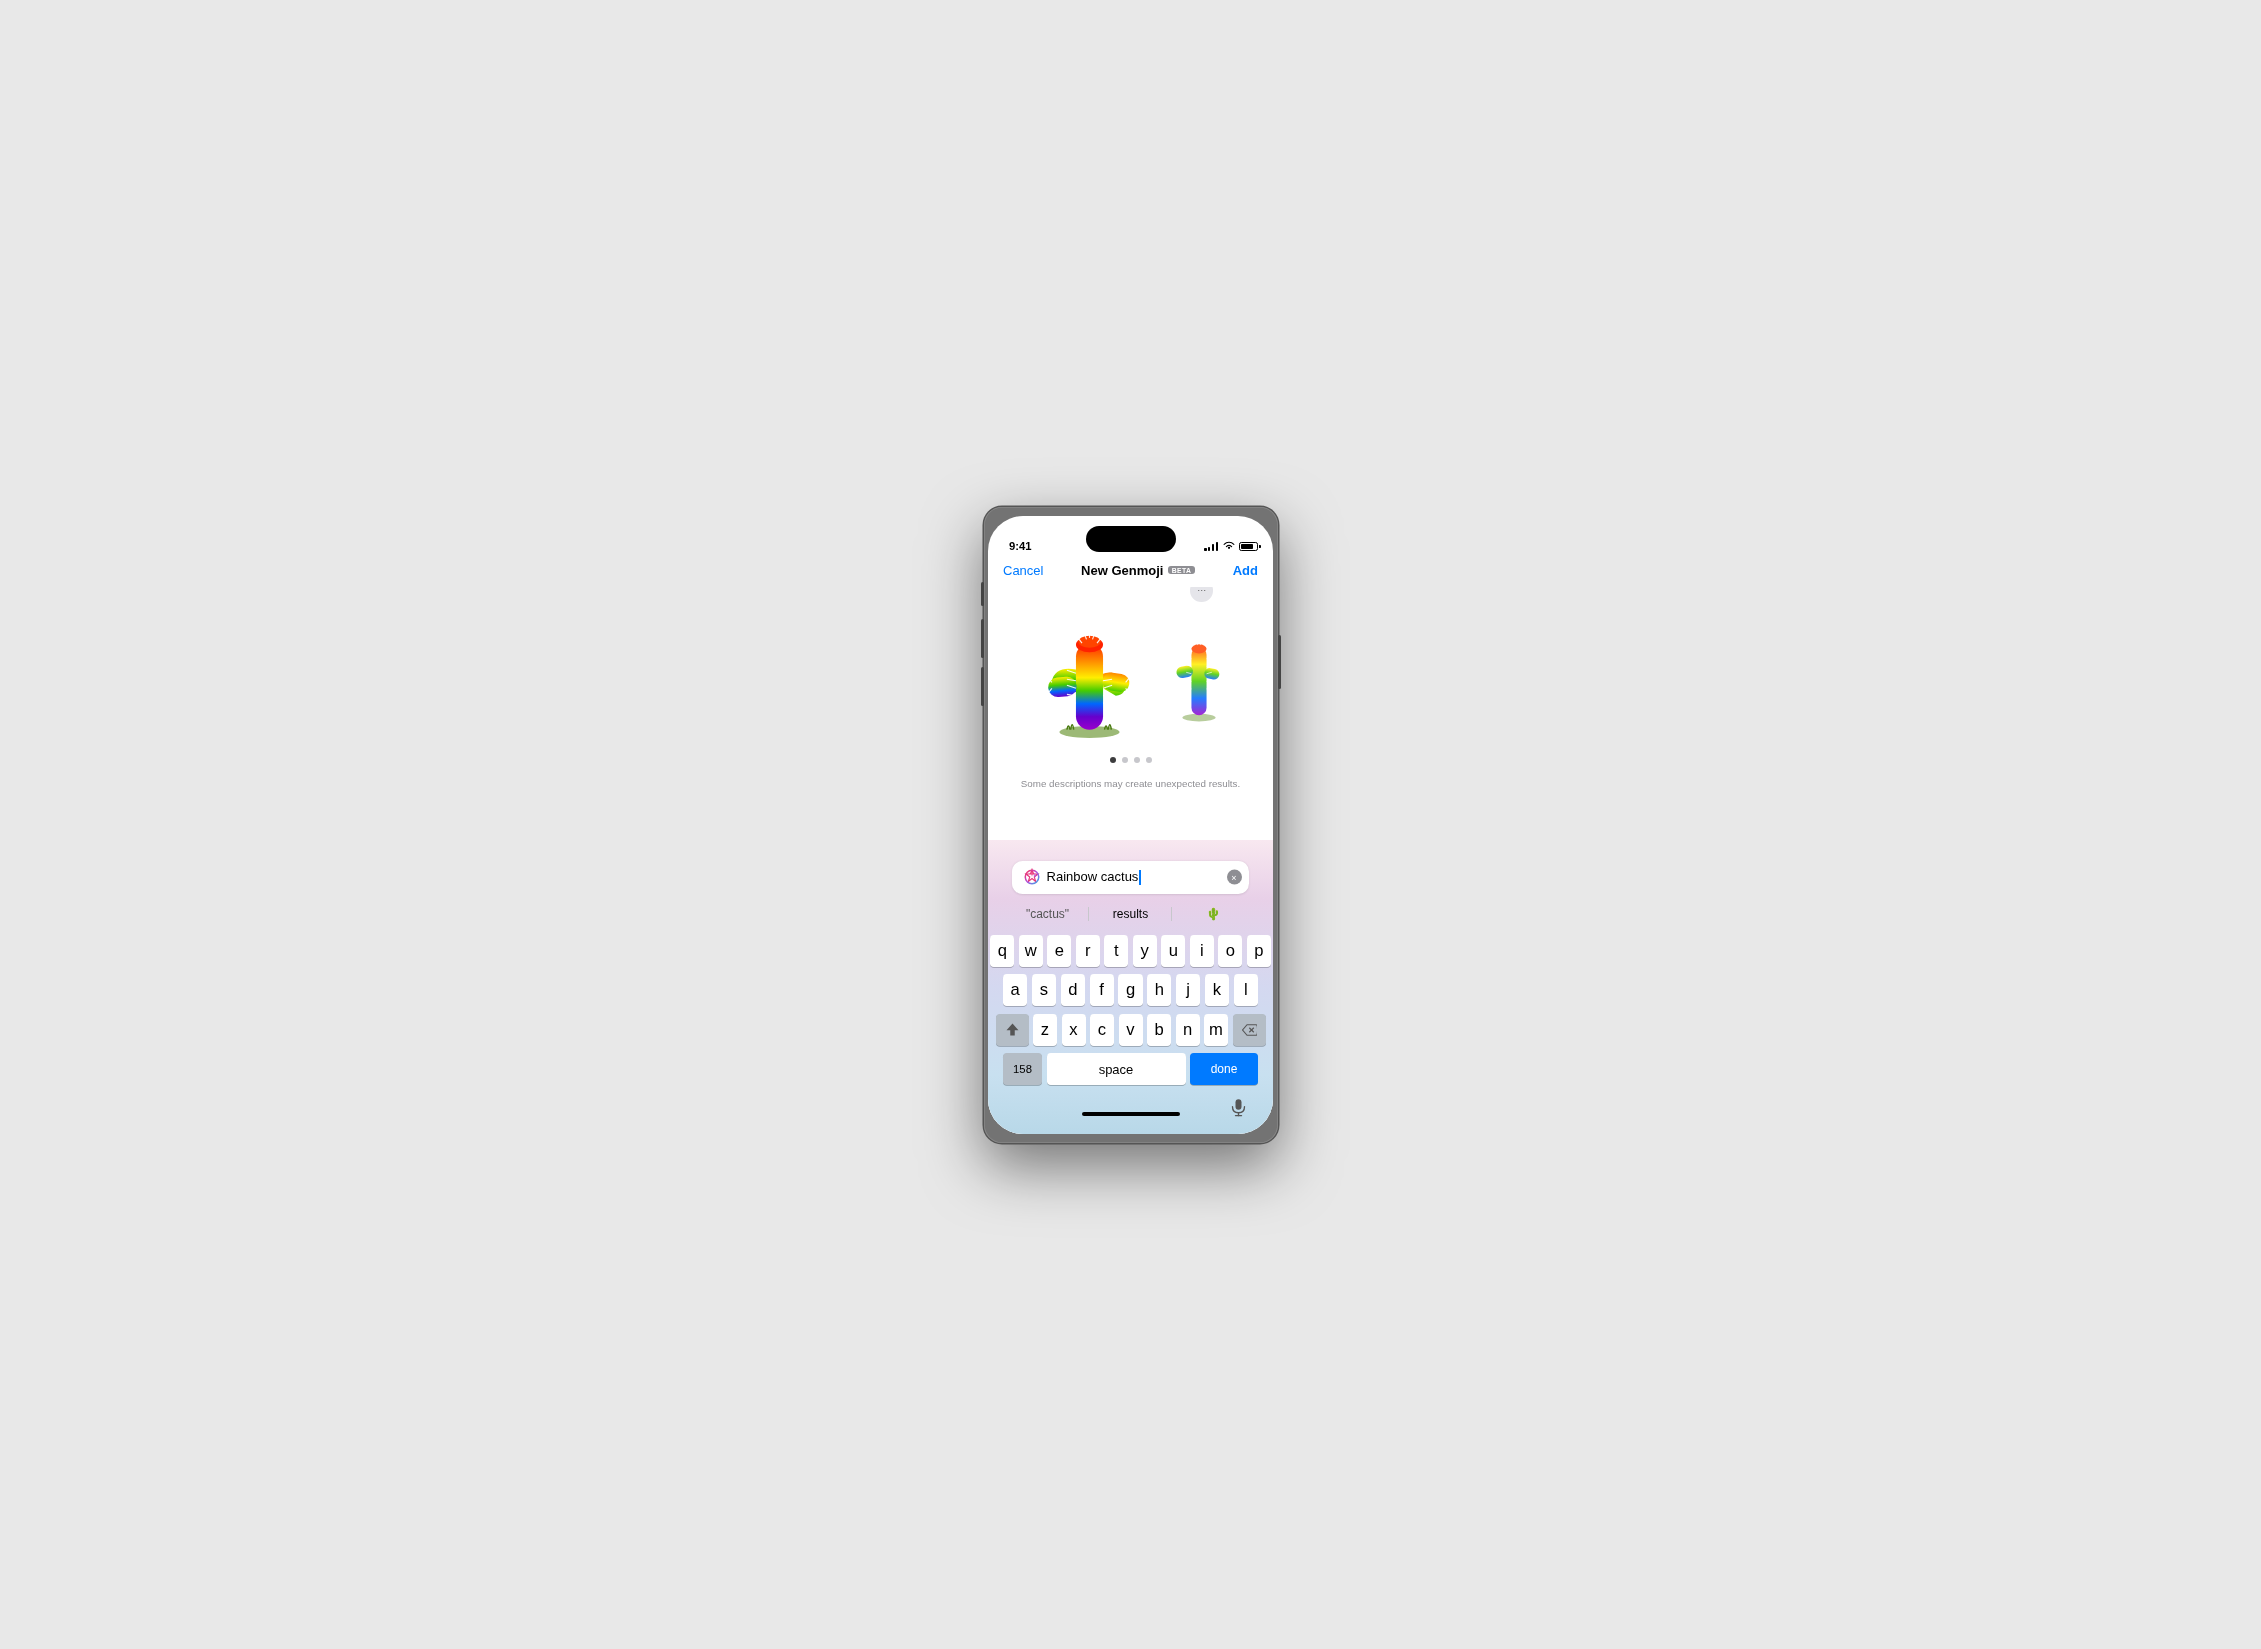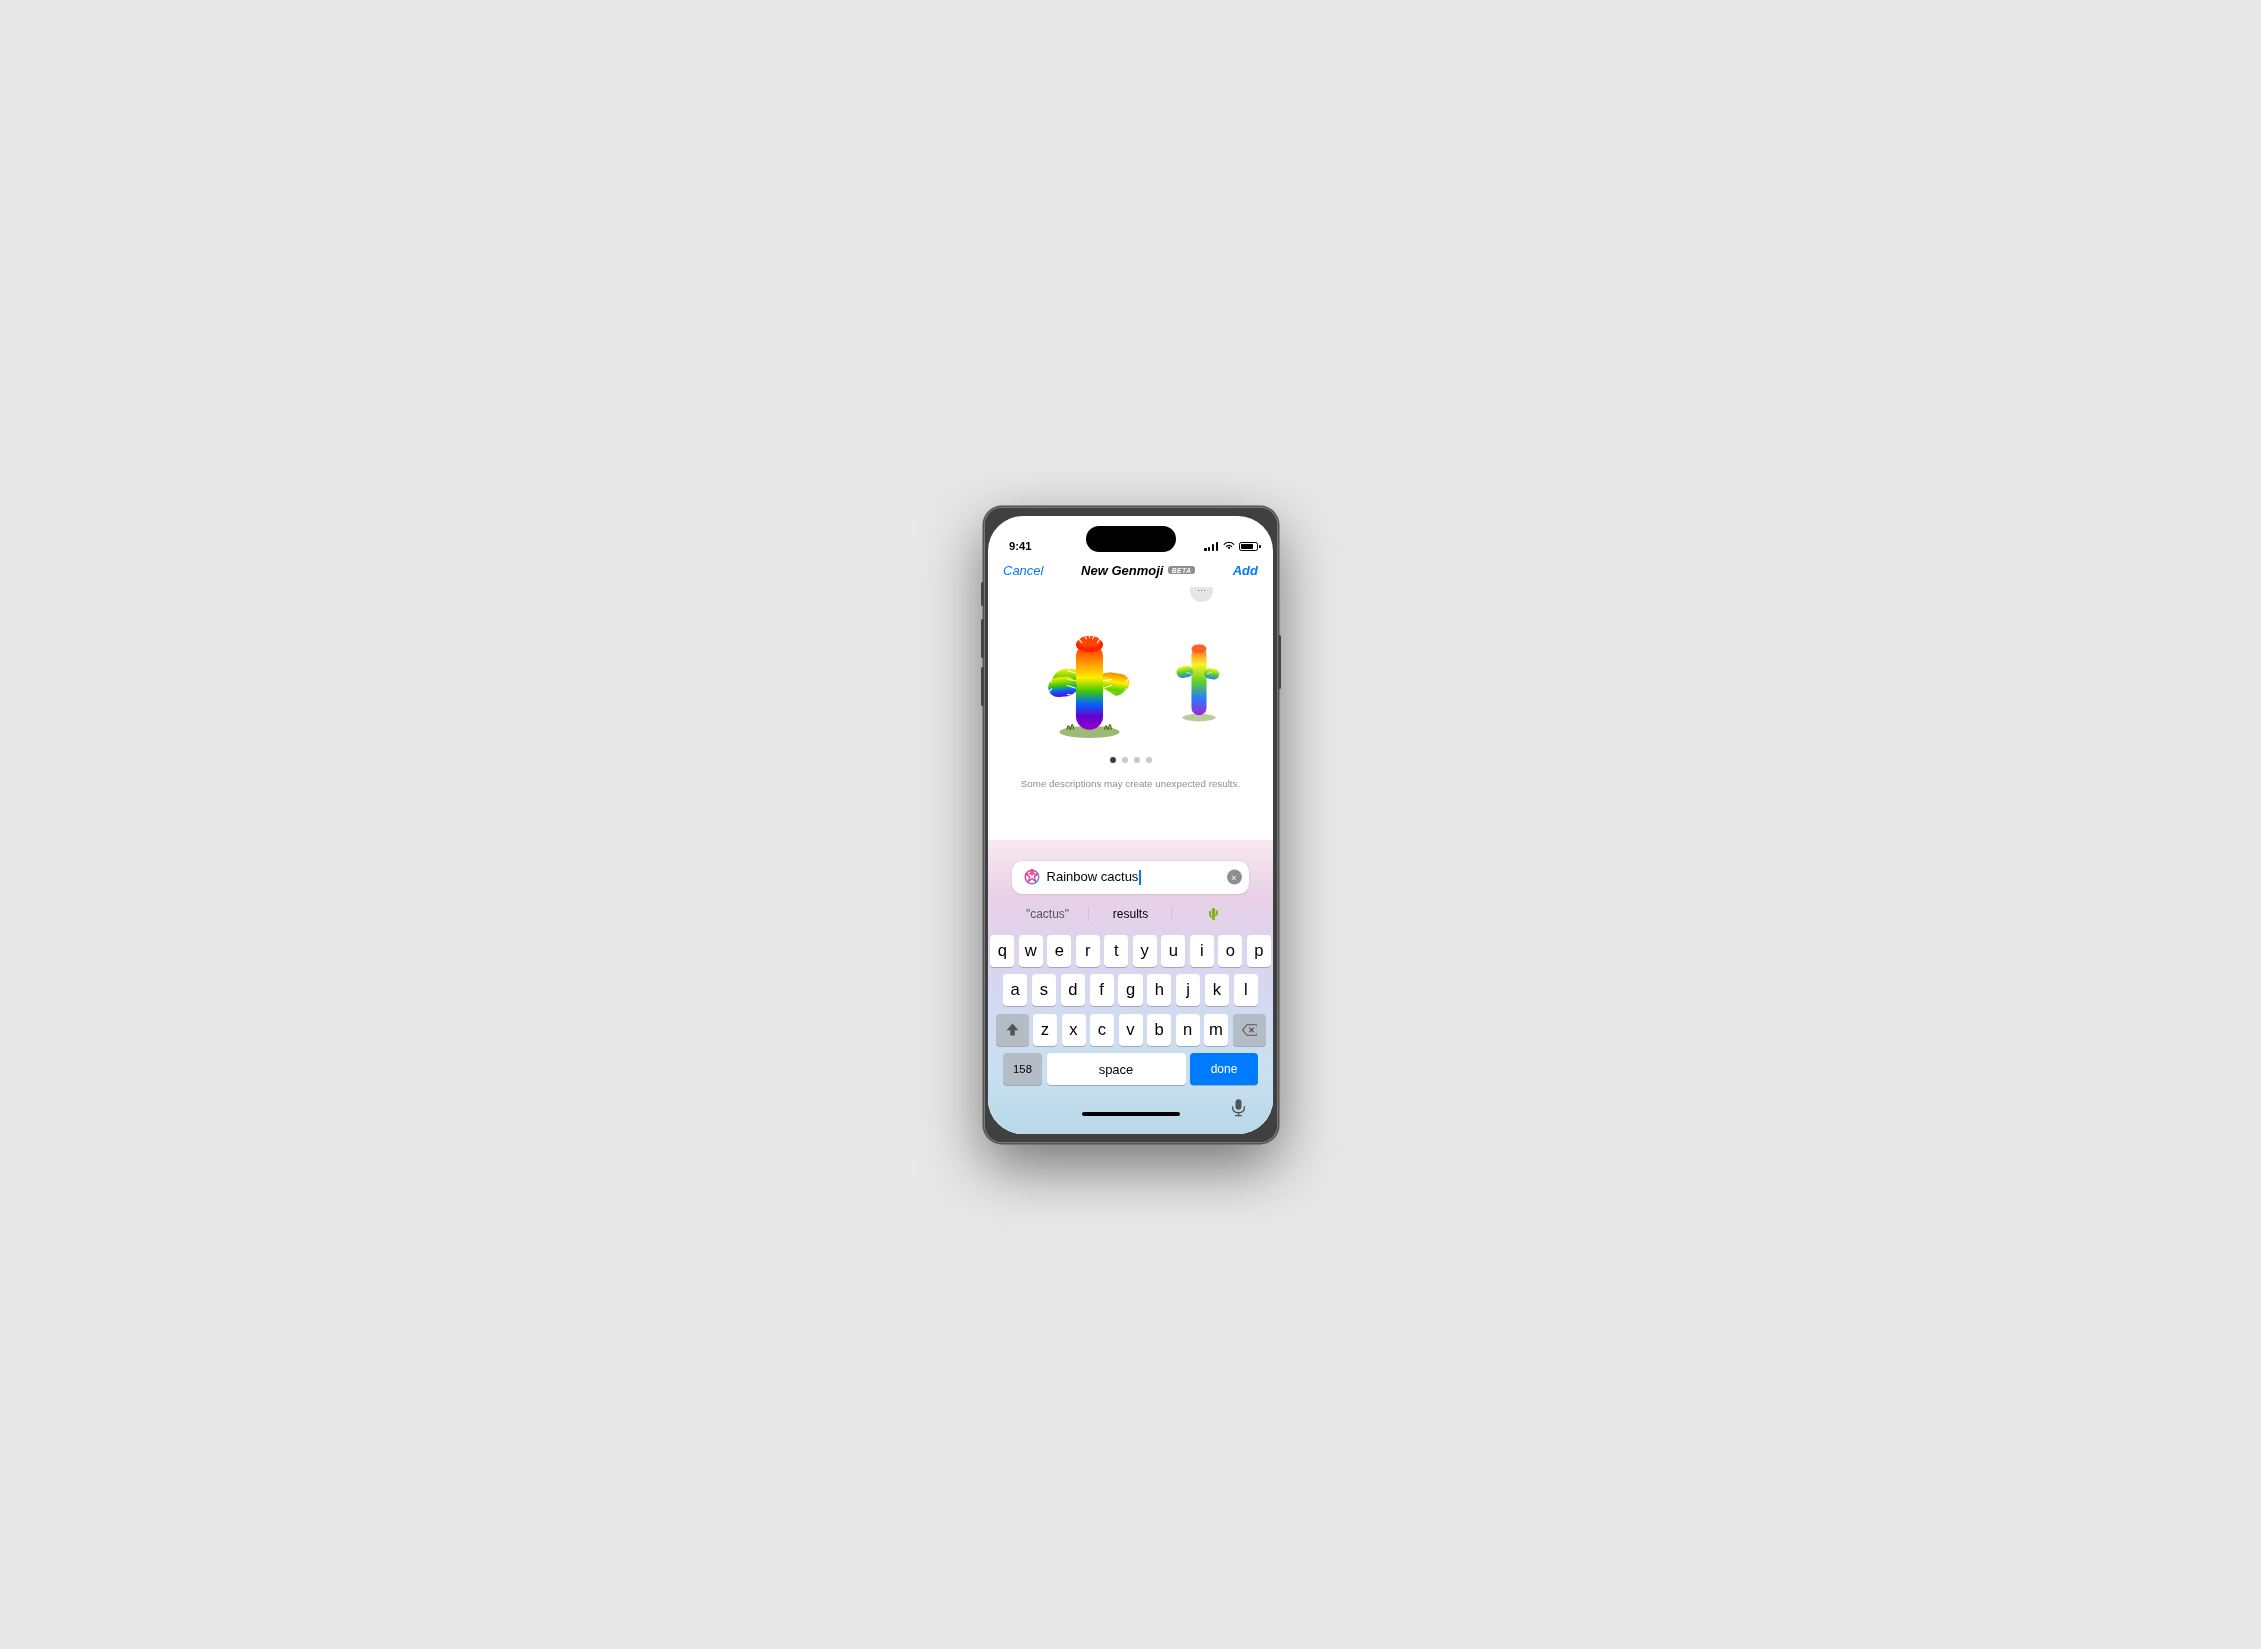--- a/index.html
+++ b/index.html
@@ -9,21 +9,21 @@
       display: flex;
       justify-content: center;
       align-items: center;
       min-height: 100vh;
       font-family: -apple-system, 'SF Pro Display', 'Helvetica Neue', Arial, sans-serif;
     }
 
     .phone-frame {
       width: 294px;
       height: 636px;
-      background: #404040;
+      background: #737373;
       border-radius: 18px;
       position: relative;
       box-shadow: 0 0 0 1.5px #555, 0 22.6px 60px rgba(0,0,0,0.5), inset 0 0 0 0.8px #888;
     }
 
     .phone-screen {
       position: absolute;
       top: 9px;
       left: 4.5px;
       right: 4.5px;
@@ -155,21 +155,20 @@
       border-radius: 0.8px;
     }
 
     
     .nav-bar {
       display: flex;
       align-items: center;
       justify-content: space-between;
       padding: 6px 15px 9px;
       flex-shrink: 0;
-      font-style: italic;
     }
 
     .nav-cancel {
       font-size: 13px;
       color: #007AFF;
       cursor: pointer;
     }
 
     .nav-title-container {
       display: flex;

